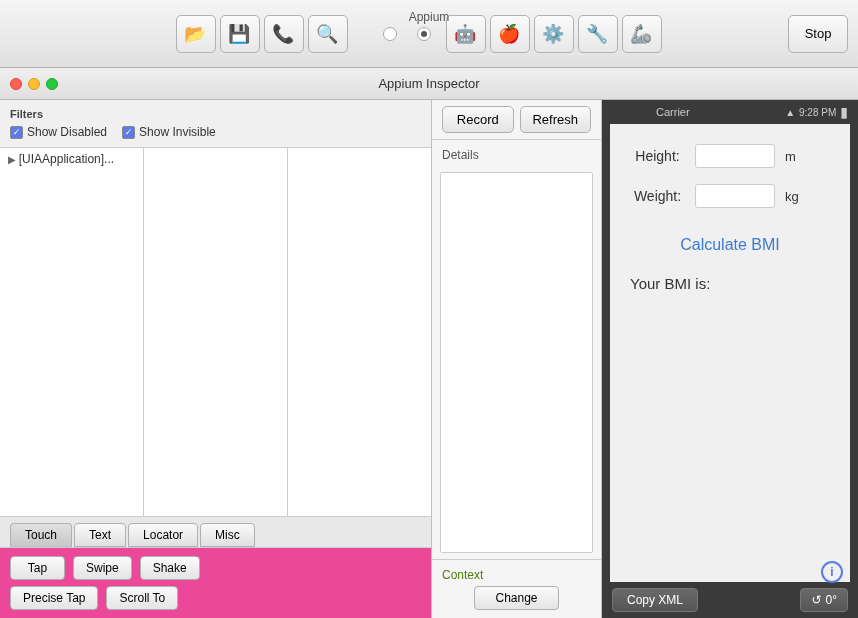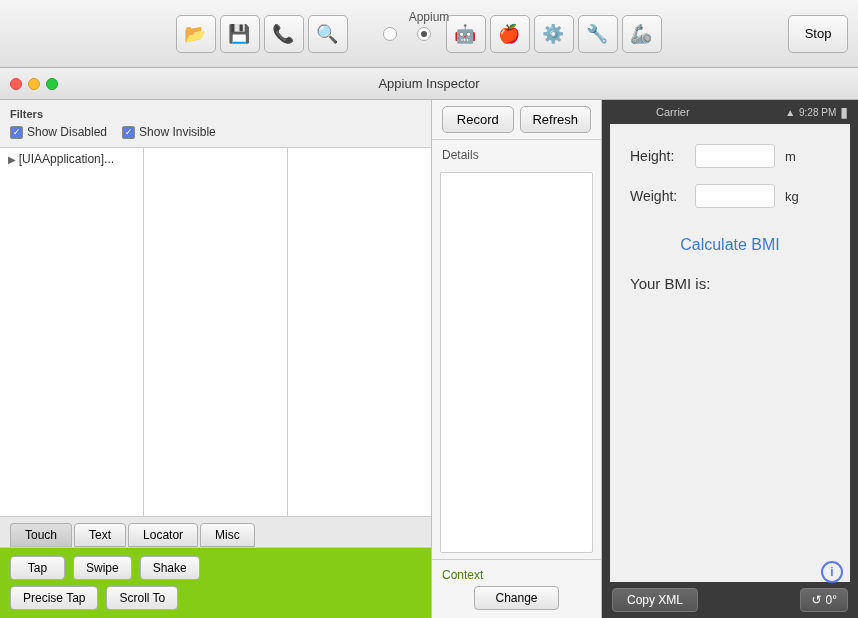--- a/index.html
+++ b/index.html
@@ -210,21 +210,21 @@
       background: linear-gradient(to bottom, #e0e0e0, #c8c8c8);
       border-bottom: 1px solid #c0c0c0;
     }
     .tab-btn:not(:first-child) { margin-left: 2px; }
 
     .action-buttons {
       padding: 8px 10px;
       display: flex;
       flex-direction: column;
       gap: 6px;
-      background: #84cc16;
+      background: #ec4899;
     }
     .action-row {
       display: flex;
       gap: 8px;
     }
     .action-btn {
       padding: 4px 12px;
       font-size: 12px;
       border: 1px solid #b0b0b0;
       background: linear-gradient(to bottom, #fafafa, #e4e4e4);
@@ -338,21 +338,21 @@
       padding: 20px;
       gap: 16px;
     }
     .bmi-row {
       display: flex;
       align-items: center;
       gap: 10px;
       font-size: 14px;
       color: #333;
     }
-    .bmi-label { min-width: 55px; text-align: left; }
+    .bmi-label { min-width: 55px; text-align: center; }
     .bmi-input {
       width: 80px;
       height: 24px;
       border: 1px solid #ccc;
       background: #fff;
       border-radius: 3px;
     }
     .bmi-unit { font-size: 13px; color: #333; }
     .bmi-calculate {
       color: #3a7bd5;

